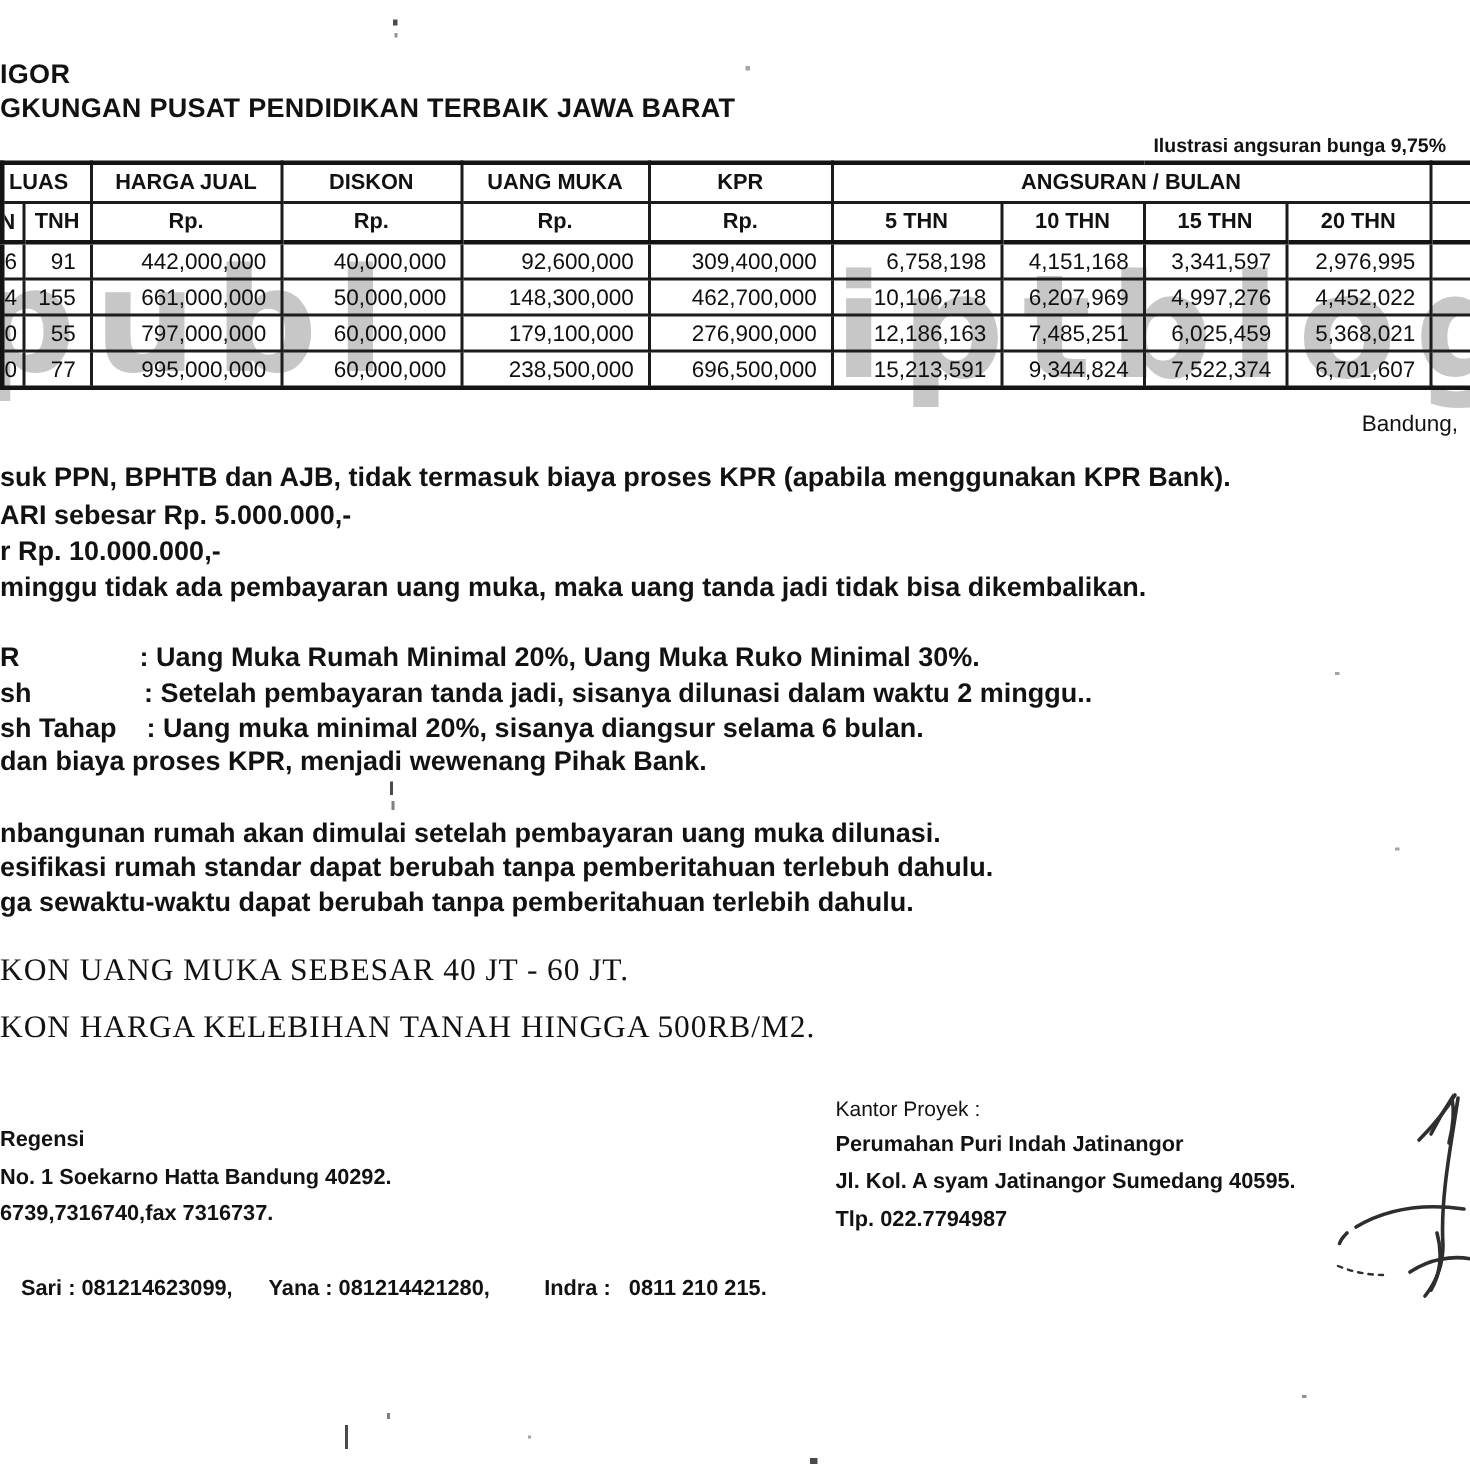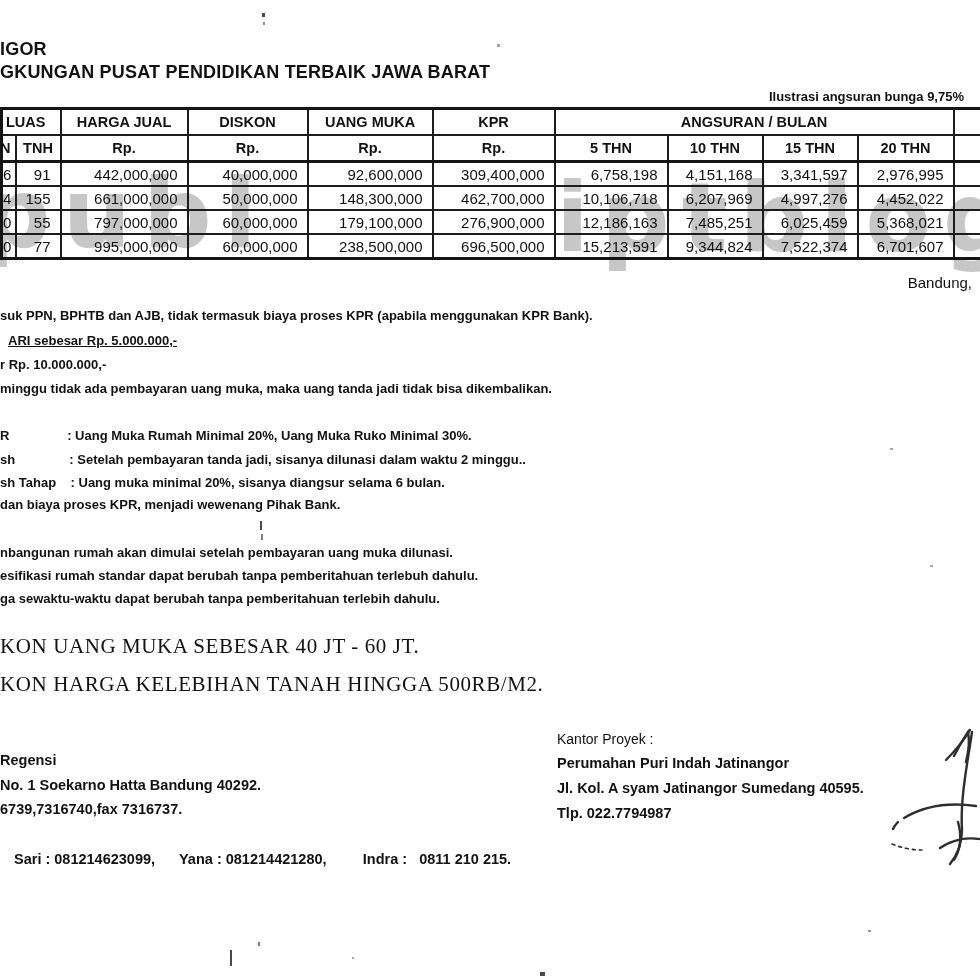--- a/index.html
+++ b/index.html
@@ -14,21 +14,21 @@
       table-layout:fixed;z-index:2;background:transparent;}
   table.price{border:3px solid #141414;}
   table.price th,table.price td{border:2px solid #1c1c1c;padding:0;overflow:hidden;white-space:nowrap;}
   table.price th{font-weight:bold;text-align:center;height:24px;font-size:14.5px;}
   tr.hrow2 th{border-bottom:3px solid #141414;}
   table.price td{height:22px;text-align:right;padding-right:9px;font-size:15px;color:#101010;}
   td.tnh{padding-right:5px;}
   td.cut{padding-right:2px;}
   th.luas{text-align:left;text-indent:-11px;}
   th.cutth{text-align:left;text-indent:-9px;}
-  .note{font-weight:bold;font-size:13px;white-space:pre;z-index:3;}
+  .note{font-weight:bold;font-size:18px;white-space:pre;z-index:3;}
   .promo{font-family:"Liberation Serif",serif;font-size:21px;letter-spacing:.6px;white-space:nowrap;z-index:3;}
   .bandung{font-size:15px;z-index:3;margin-top:7px;}
   .off{font-weight:bold;font-size:14.5px;white-space:nowrap;z-index:3;}
   .off-title{font-weight:normal;font-size:14px;}
   .contacts{font-weight:bold;font-size:14.5px;white-space:pre;z-index:3;}
   .speck{position:absolute;background:#4a4a4a;z-index:3;}
   svg.sig{position:absolute;z-index:3;}
 </style>
 </head>
 <body>
@@ -130,21 +130,21 @@
       <td>7,522,374</td>
       <td>6,701,607</td>
       <td></td>
     </tr>
   </tbody>
     </table>
 
   <div class="abs bandung" style="right:8px;top:267px;">Bandung,</div>
 
   <div class="abs note" style="left:0;top:308px;">suk PPN, BPHTB dan AJB, tidak termasuk biaya proses KPR (apabila menggunakan KPR Bank).</div>
-  <div class="abs note" style="left:8px;top:333px;text-decoration:underline;">ARI sebesar Rp. 5.000.000,-</div>
+  <div class="abs note" style="left:0;top:333px;">ARI sebesar Rp. 5.000.000,-</div>
   <div class="abs note" style="left:0;top:357px;">r Rp. 10.000.000,-</div>
   <div class="abs note" style="left:0;top:381px;">minggu tidak ada pembayaran uang muka, maka uang tanda jadi tidak bisa dikembalikan.</div>
 
   <div class="abs note" style="left:0;top:428px;">R                : Uang Muka Rumah Minimal 20%, Uang Muka Ruko Minimal 30%.</div>
   <div class="abs note" style="left:0;top:452px;">sh               : Setelah pembayaran tanda jadi, sisanya dilunasi dalam waktu 2 minggu..</div>
   <div class="abs note" style="left:0;top:475px;">sh Tahap    : Uang muka minimal 20%, sisanya diangsur selama 6 bulan.</div>
   <div class="abs note" style="left:0;top:497px;">dan biaya proses KPR, menjadi wewenang Pihak Bank.</div>
 
   <div class="abs note" style="left:0;top:545px;">nbangunan rumah akan dimulai setelah pembayaran uang muka dilunasi.</div>
   <div class="abs note" style="left:0;top:568px;">esifikasi rumah standar dapat berubah tanpa pemberitahuan terlebuh dahulu.</div>

